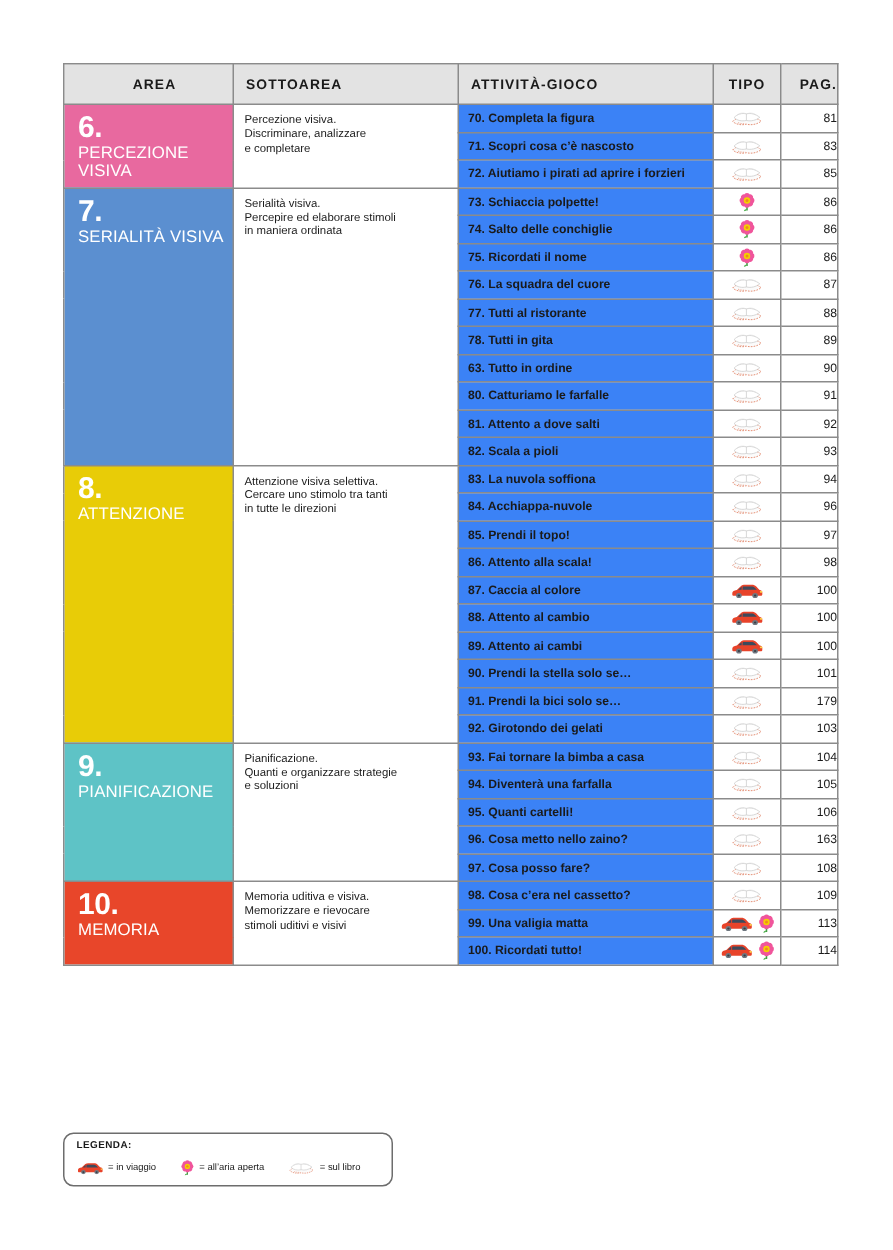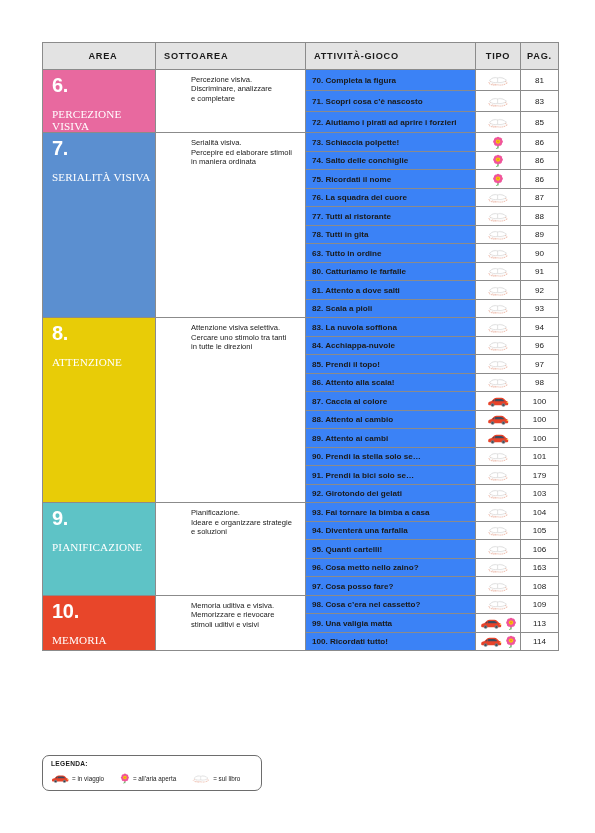--- a/index.html
+++ b/index.html
@@ -29,51 +29,50 @@
     background:#e3e3e3;
     height:26px;
     border:1px solid #8b8b8b;
     font-size:9.2px;font-weight:bold;letter-spacing:.75px;
     color:#1a1a1a;vertical-align:middle;
   }
   .hdr td.h-area{padding-left:8px;text-align:center;}
   .hdr td.h-sub{padding-left:8px;text-align:left;}
   .hdr td.h-act{padding-left:8px;text-align:left;}
   .hdr td.h-tipo{text-align:center;}
-  .hdr td.h-pag{text-align:center;}
+  .hdr td.h-pag{text-align:right;}
 
   
   td.area-cell{
     border:1px solid #8b8b8b;
     padding:6px 0 0 9px;
     color:#ffffff;
     vertical-align:top;
   }
   .area-num{
     display:block;
     font-size:20px;font-weight:bold;line-height:19px;
     letter-spacing:-.3px;
   }
   .area-name{
     display:block;
     font-size:11.2px;line-height:12.2px;
     letter-spacing:.1px;
-    margin-top:13px;
+    margin-top:1px;
     text-transform:uppercase;
-    font-family:Liberation Serif, serif;
   }
 
   
   td.sub-cell{
     border:1px solid #8b8b8b;
     background:#ffffff;
     padding:5px 6px 0 7px;
     font-size:7.6px;line-height:9.4px;color:#1a1a1a;
   }
-  td.sub-cell .ln{display:block;white-space:nowrap;margin-left:28px;}
+  td.sub-cell .ln{display:block;white-space:nowrap;}
 
   
   td.act-cell{
     border:1px solid #8b8b8b;
     background:#3b82f6;
     height:17.5px;
     padding:0 4px 0 6px;
     font-size:8.1px;color:#1a1a1a;
     vertical-align:middle;
     white-space:nowrap;
@@ -83,21 +82,21 @@
     border:1px solid #8b8b8b;
     background:#ffffff;
     height:17.5px;
     text-align:center;vertical-align:middle;
     line-height:0;
   }
   td.pag-cell{
     border:1px solid #8b8b8b;
     background:#ffffff;
     height:17.5px;
-    text-align:center;vertical-align:middle;
+    text-align:right;vertical-align:middle;
     font-size:8.1px;color:#1a1a1a;
   }
 
   
   .ico{display:inline-block;vertical-align:middle;line-height:0;}
   .ico + .ico{margin-left:3px;}
 
   
   .legend{
     position:absolute;left:42px;top:755px;
@@ -469,21 +468,21 @@
               </svg></span></td>
           <td class="pag-cell">103</td>
         </tr>
         <tr>
           <td class="area-cell" rowspan="5" style="background: rgb(94, 195, 198);">
             <span class="area-num">9.</span>
             <span class="area-name">PIANIFICAZIONE</span>
           </td>
           <td class="sub-cell" rowspan="5">
             <span class="ln">Pianificazione.</span>
-            <span class="ln">Ideare e organizzare strategie</span>
+            <span class="ln">Quanti e organizzare strategie</span>
             <span class="ln">e soluzioni</span>
           </td>
           <td class="act-cell">93. Fai tornare la bimba a casa</td>
           <td class="tipo-cell"><span class="ico"><svg width="22" height="13" viewBox="0 0 22 13">
                 <path d="M1.5 9.0 C3.5 6.6 7.2 5.6 10.6 6.4 C14.0 5.6 17.8 6.6 20.4 8.8 C17.8 10.9 14.0 11.6 10.6 10.8 C7.2 11.6 3.6 11.0 1.5 9.0 Z" fill="#fbfbfb" stroke="#e07a5a" stroke-width="0.55" stroke-dasharray="1.1 0.8"></path>
                 <path d="M2.4 6.4 C4.5 4.1 7.6 3.2 10.6 3.9 C13.7 3.2 16.9 4.1 19.5 6.2 C16.9 8.3 13.7 9.0 10.6 8.3 C7.6 9.0 4.5 8.4 2.4 6.4 Z" fill="#ffffff" stroke="#c9c9c9" stroke-width="0.5"></path>
                 <path d="M10.6 3.9 L10.6 8.3" stroke="#c9c9c9" stroke-width="0.5"></path>
                 <path d="M4.3 4.6 C5.9 3.6 7.6 3.2 9.3 3.4" stroke="#dddddd" stroke-width="0.4" fill="none"></path>
                 <path d="M12.1 3.4 C13.8 3.2 15.6 3.6 17.1 4.6" stroke="#dddddd" stroke-width="0.4" fill="none"></path>
                 <path d="M5.0 9.8 C6.7 10.4 8.4 10.6 9.9 10.4" stroke="#e07a5a" stroke-width="0.4" fill="none" stroke-dasharray="0.9 0.7"></path>

